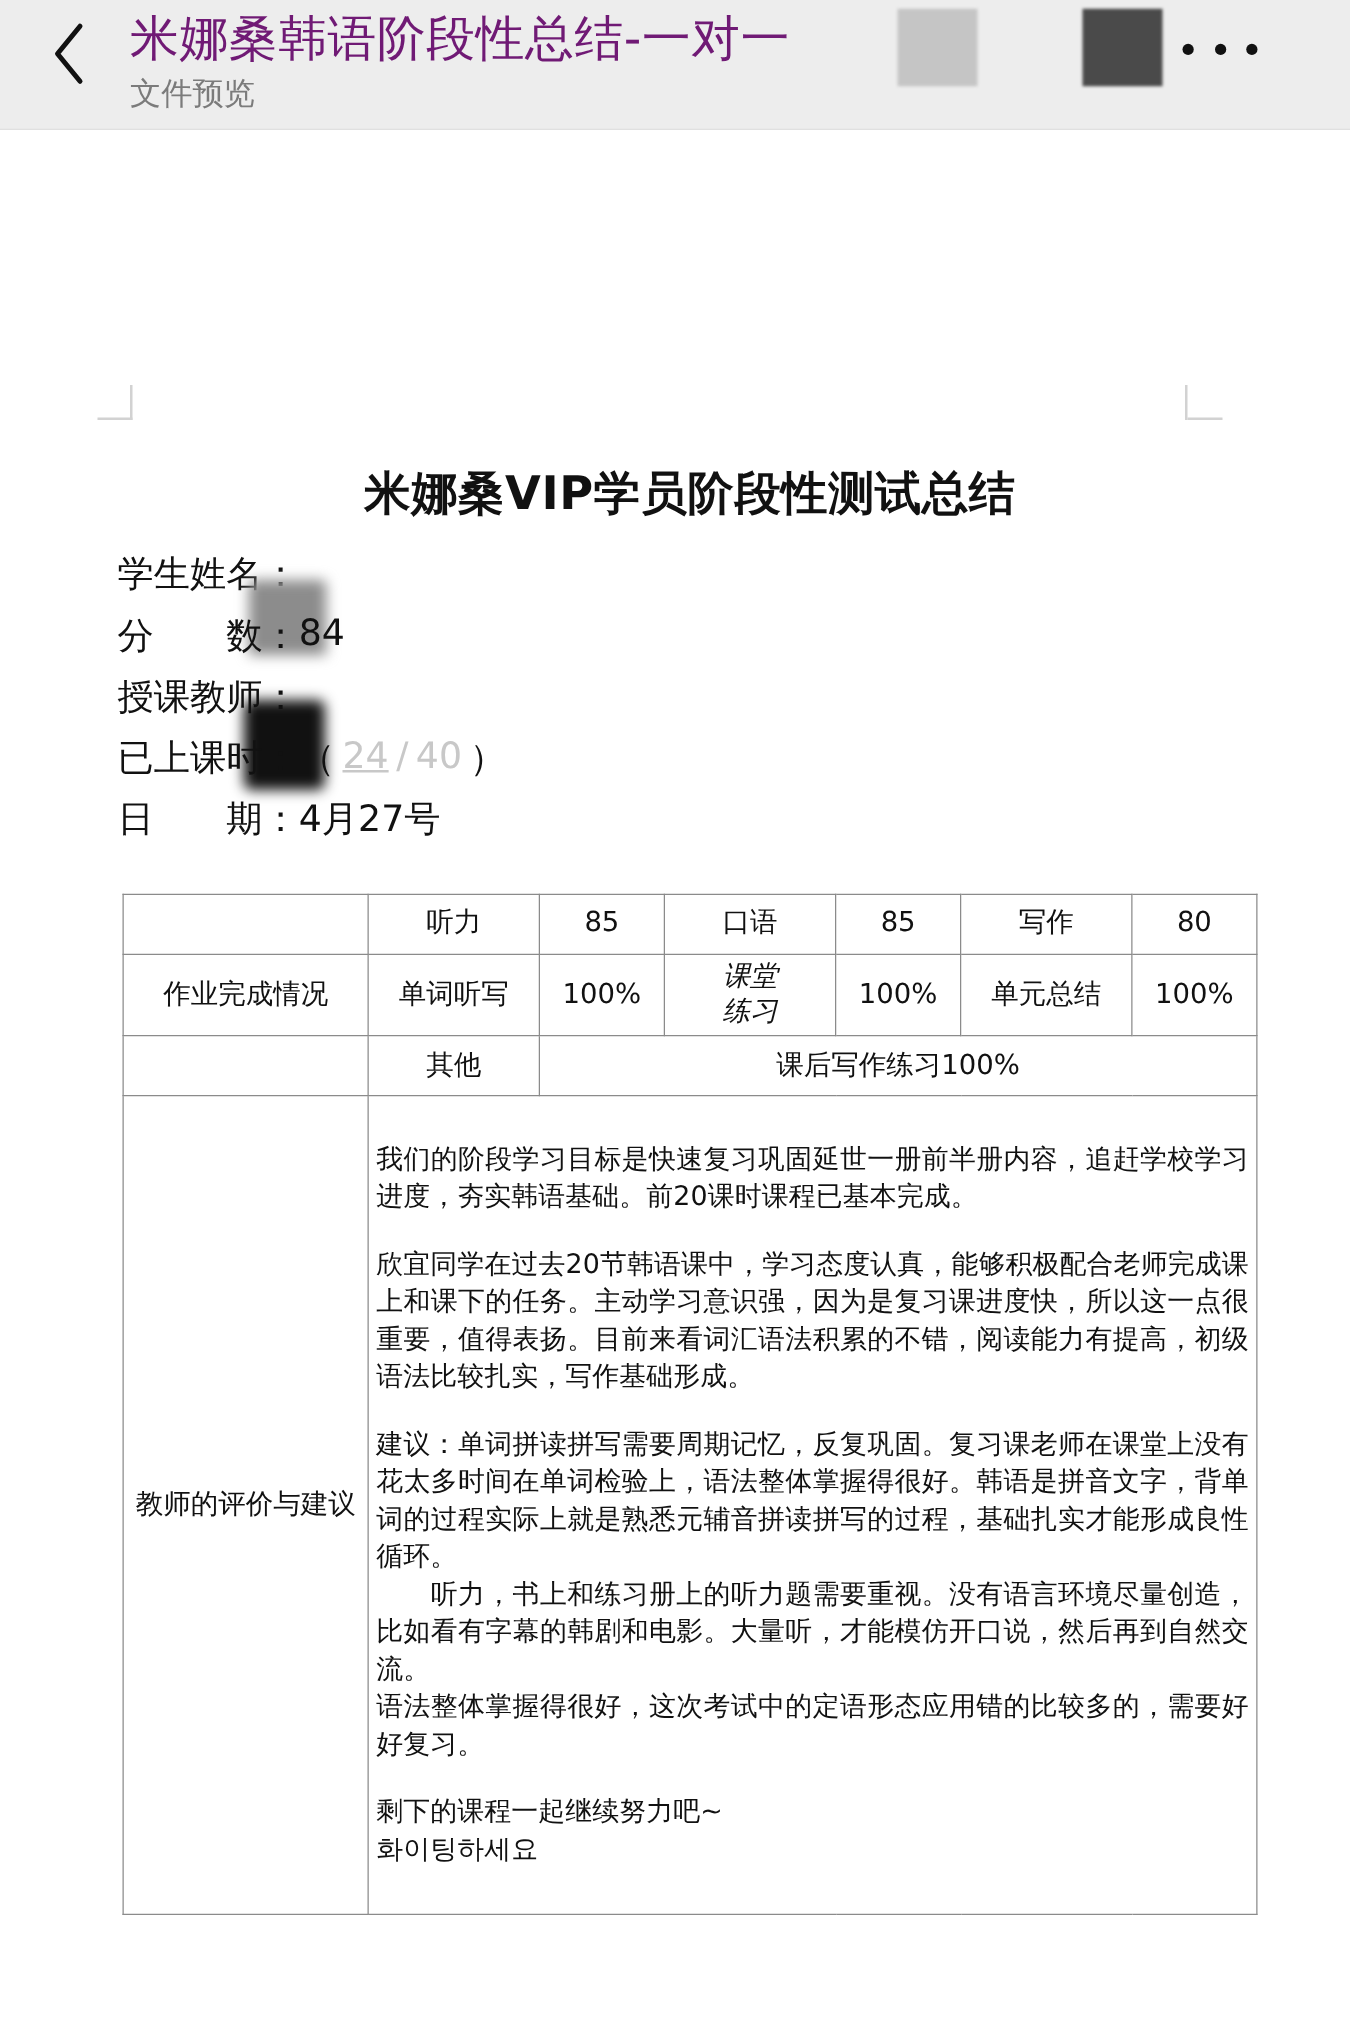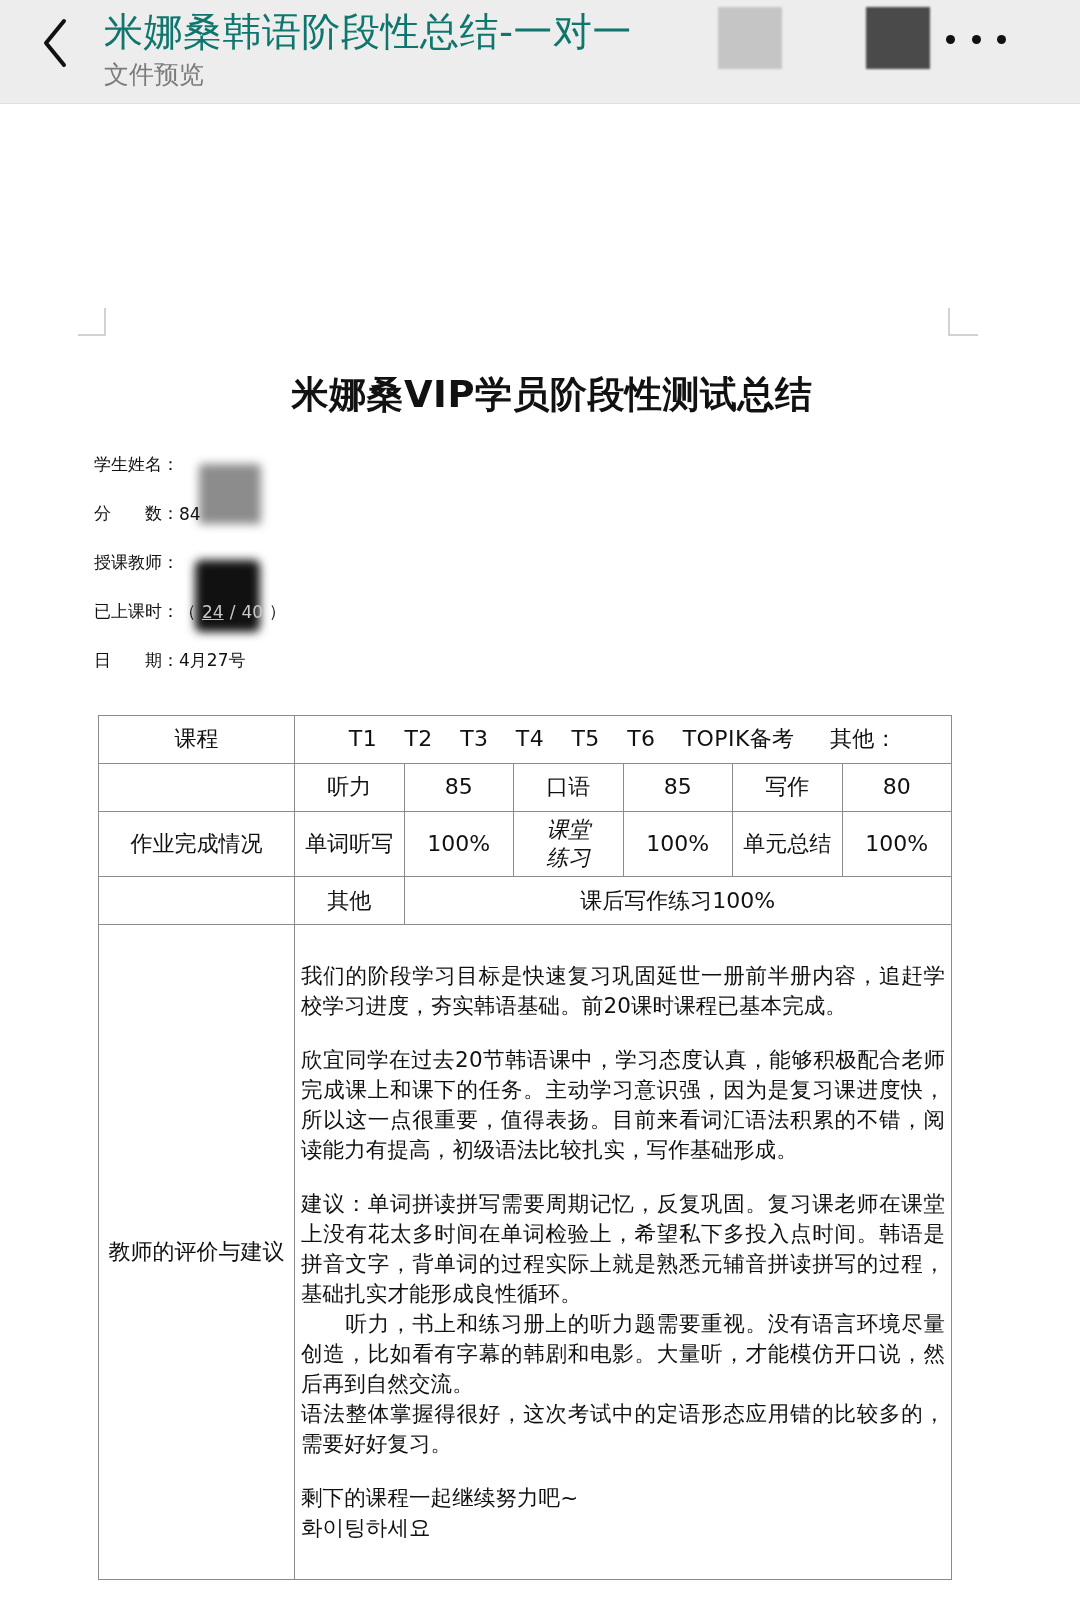--- a/index.html
+++ b/index.html
@@ -35,21 +35,21 @@
   .appbar-titles {
     position: absolute;
     left: 104px;
     top: 6px;
     width: 600px;
     height: 96px;
   }
   .appbar-title {
     font-size: 39px;
     line-height: 52px;
-    color: #0f766e;
+    color: #701a75;
     white-space: nowrap;
     letter-spacing: 0.5px;
   }
   .appbar-subtitle {
     font-size: 25px;
     line-height: 34px;
     color: #7b7b7b;
     white-space: nowrap;
   }
 
@@ -130,25 +130,25 @@
   
   .meta {
     position: absolute;
     left: 94px;
     top: 336px;
     width: 700px;
   }
   .meta-row {
     position: relative;
     height: 49px;
-    font-size: 17px;
+    font-size: 29px;
     color: #111111;
     white-space: nowrap;
     display: flex;
-    align-items: center;
+    align-items: flex-start;
   }
   .meta-label { display: inline-block; }
   .meta-value { display: inline-block; }
 
   .meta .blob {
     position: absolute;
     filter: blur(5px);
   }
   .blob-a {
     left: 105px;
@@ -291,35 +291,20 @@
 
     <div class="meta-row">
       <span class="meta-label">日　　期：</span>
       <span class="meta-value">4月27号</span>
     </div>
   </div>
 
   <table class="doc-table">
     <tbody>
 
-      <tr>
-        <td class="row-h label-col">课程</td>
-        <td class="row-h courses" colspan="6">
-          <span class="course-codes">
-            <span>T1</span>
-            <span>T2</span>
-            <span>T3</span>
-            <span>T4</span>
-            <span>T5</span>
-            <span>T6</span>
-            <span class="wide">TOPIK备考</span>
-            <span>其他：</span>
-          </span>
-        </td>
-      </tr>
 
 
 
       <tr>
         <td class="row-h label-col"></td>
         <td class="row-h nm">听力</td>
         <td class="row-h vl">85</td>
         <td class="row-h nm">口语</td>
         <td class="row-h vl">85</td>
         <td class="row-h nm">写作</td>
@@ -341,21 +326,21 @@
         <td class="row-h label-col"></td>
         <td class="row-h nm">其他</td>
         <td class="row-h" colspan="5">课后写作练习100%</td>
       </tr>
 
       <tr>
         <td class="eval-label label-col">教师的评价与建议</td>
         <td class="comments" colspan="6">
           <p class="cmt-p">我们的阶段学习目标是快速复习巩固延世一册前半册内容，追赶学校学习进度，夯实韩语基础。前20课时课程已基本完成。</p>
           <p class="cmt-p">欣宜同学在过去20节韩语课中，学习态度认真，能够积极配合老师完成课上和课下的任务。主动学习意识强，因为是复习课进度快，所以这一点很重要，值得表扬。目前来看词汇语法积累的不错，阅读能力有提高，初级语法比较扎实，写作基础形成。</p>
-          <p class="cmt-p tight">建议：单词拼读拼写需要周期记忆，反复巩固。复习课老师在课堂上没有花太多时间在单词检验上，希望私下多投入点时间。韩语是拼音文字，背单词的过程实际上就是熟悉元辅音拼读拼写的过程，基础扎实才能形成良性循环。</p>
+          <p class="cmt-p tight">建议：单词拼读拼写需要周期记忆，反复巩固。复习课老师在课堂上没有花太多时间在单词检验上，语法整体掌握得很好。韩语是拼音文字，背单词的过程实际上就是熟悉元辅音拼读拼写的过程，基础扎实才能形成良性循环。</p>
           <p class="cmt-p tight">　　听力，书上和练习册上的听力题需要重视。没有语言环境尽量创造，比如看有字幕的韩剧和电影。大量听，才能模仿开口说，然后再到自然交流。</p>
           <p class="cmt-p">语法整体掌握得很好，这次考试中的定语形态应用错的比较多的，需要好好复习。</p>
           <p class="cmt-p tight nojust">剩下的课程一起继续努力吧~</p>
           <p class="cmt-p tight nojust">화이팅하세요</p>
         </td>
       </tr>
 
     </tbody>
   </table>
 </div>

